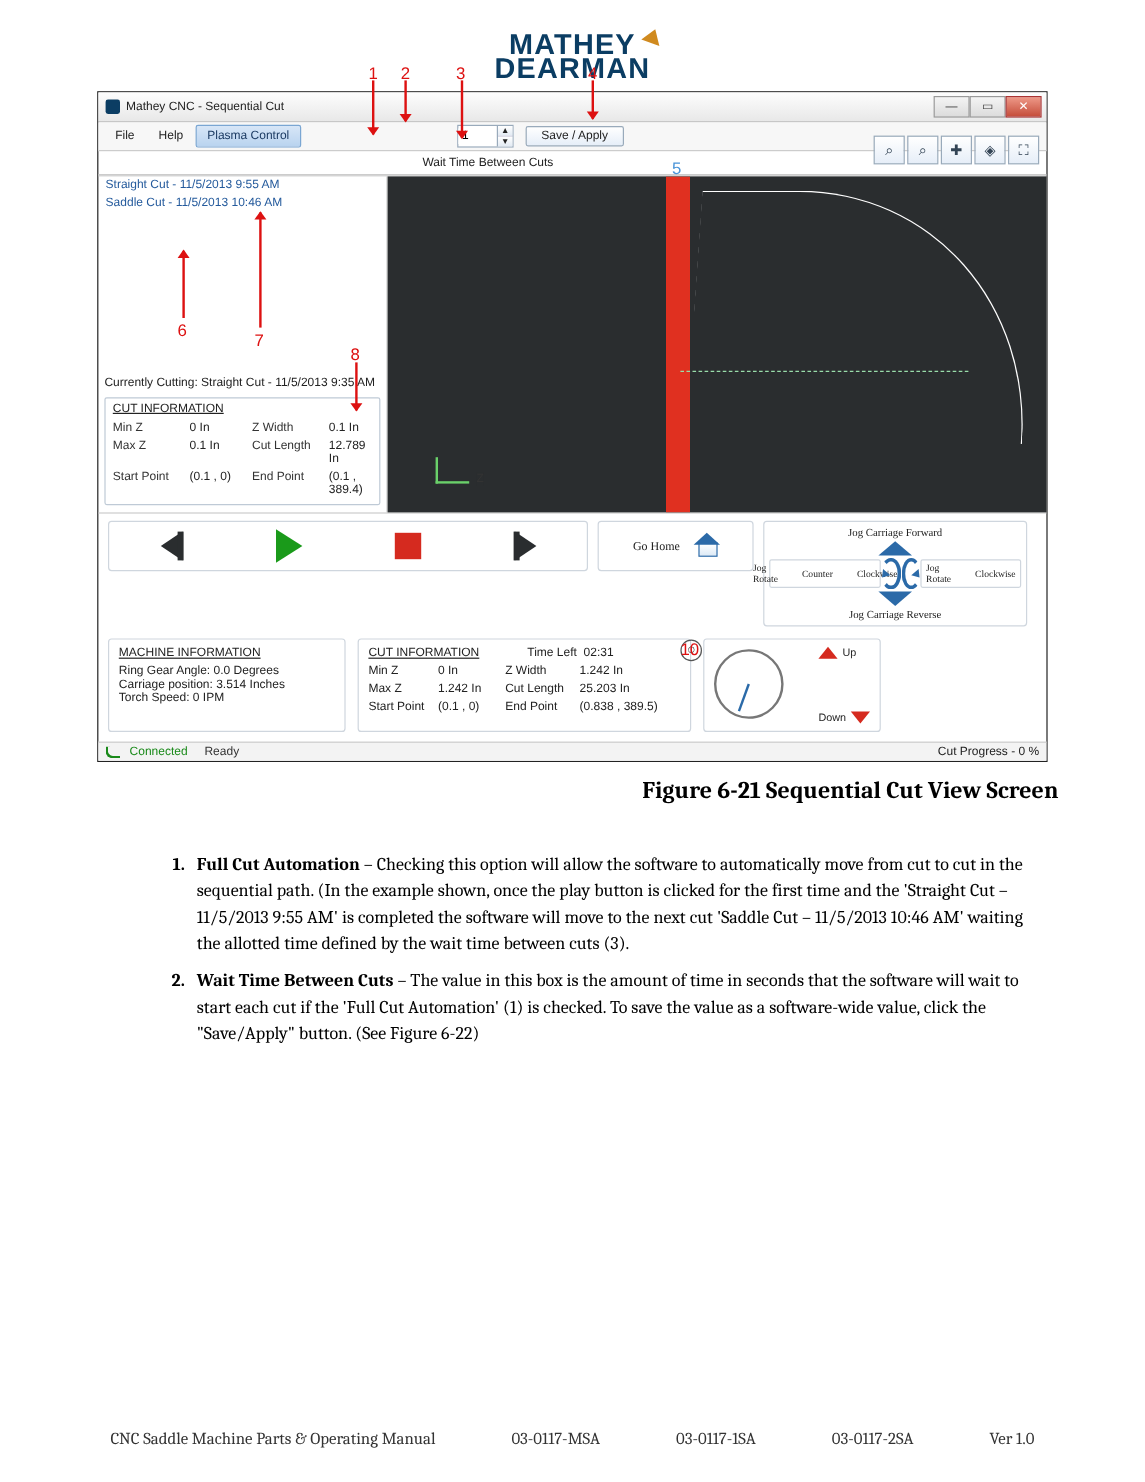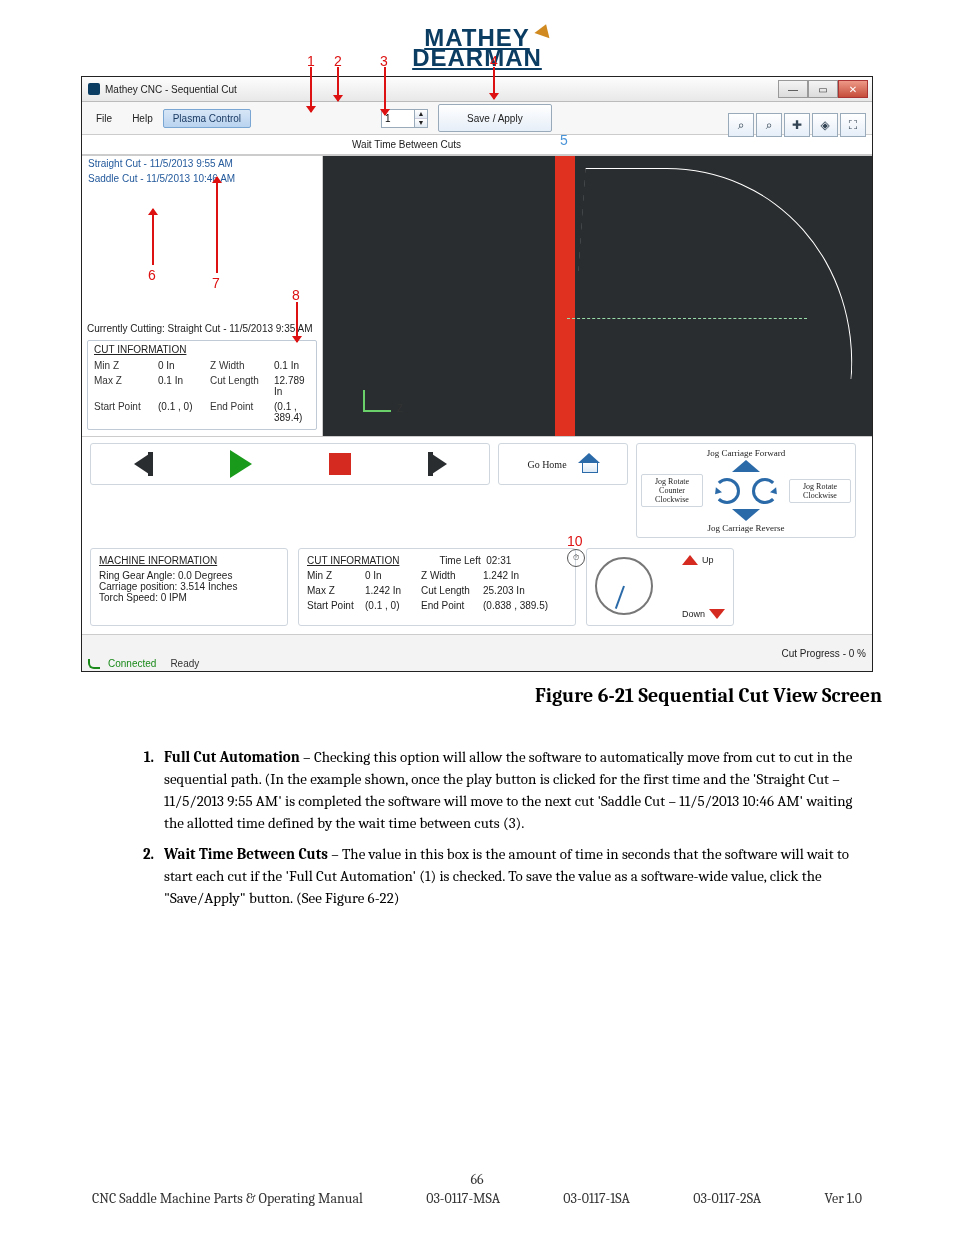--- a/index.html
+++ b/index.html
@@ -22,21 +22,20 @@
   }
   .logo {
     display: inline-block;
     font-family: Impact, "Arial Black", sans-serif;
     font-weight: 900;
     color: #0b3d63;
     line-height: 0.85;
     font-size: 24px;
     letter-spacing: 1px;
     position: relative;
-    text-decoration: underline;
   }
   .logo .line2 {
     position: relative;
   }
   .logo .accent {
     position: absolute;
     right: -10px;
     top: -4px;
     width: 0; height: 0;
     border-left: 8px solid transparent;
@@ -154,23 +153,23 @@
   .spinbox .spbtns span {
     width:12px; height:8px; font-size:7px;
     display:flex; align-items:center; justify-content:center;
     background:linear-gradient(#fff,#e2eaf3);
     border-bottom:1px solid #ccd;
   }
   .spinbox .spbtns span:last-child{border-bottom:0;}
   .btn {
     border:1px solid #9ab;
     background:linear-gradient(#fff,#e6eef8);
-    padding:2px 28px;
+    padding:2px 12px;
     border-radius:2px;
-    height:28px;
+    height:17px;
     box-sizing:border-box;
     display:inline-flex; align-items:center;
   }
   .dropdown-panel {
     position:absolute;
     left:70px; top:22px;
     background:#fff;
     border:1px solid #9ab;
     box-shadow:2px 2px 4px rgba(0,0,0,.2);
     z-index:30;
@@ -384,25 +383,26 @@
     gap:2px;
     padding:4px 6px 6px 6px;
   }
   .jog-row {
     display:flex; align-items:center; justify-content:space-between;
     width:100%;
   }
   .jog-btn {
     border:1px solid #cfd6de;
     border-radius:2px;
-    display:flex; flex-direction:column;
+    display:flex; flex-direction:row;
     align-items:center; justify-content:center;
     font-size:8px;
-    padding:2px 0;
+    padding:2px 11px;
     min-width:60px;
+    gap:20px;
   }
   .arc {
     width:20px; height:20px;
     border:3px solid #2b6aa8;
     border-left-color:transparent;
     border-radius:50%;
     position:relative;
   }
   .arc::after{
     content:"";
@@ -486,21 +486,21 @@
   .updown .ab.down .aicon { border-top:10px solid #d52a1f; }
   .statusbar {
     display:flex;
     align-items:center;
     justify-content:space-between;
     background:#f3f3f3;
     border-top:1px solid #ccc;
     padding:2px 6px;
     font-size:10px;
   }
-  .statusbar .left { display:flex; align-items:center; gap:8px; color:#1a8a1a;margin-top:21px;}
+  .statusbar .left { display:flex; align-items:center; gap:8px; color:#1a8a1a;}
   .statusbar .left .wifi {
     width:10px;height:8px;
     border-bottom:2px solid #1a8a1a;
     border-left:2px solid #1a8a1a;
     border-radius:0 0 0 6px;
   }
   .statusbar .ready { color:#333; margin-left:6px;}
   .figure-caption {
     font-family: Cambria, Georgia, serif;
     font-weight:bold;
@@ -764,21 +764,20 @@
     </div>
     <div class="it">
       <div class="num">2.</div>
       <div class="txt">
         <b>Wait Time Between Cuts</b><span> – The value in this box is the amount of time in seconds that the software will wait to start each cut if the 'Full Cut Automation' (1) is checked.  To save the value as a software-wide value, click the "Save/Apply" button.  (See Figure 6-22)</span>
       </div>
     </div>
   </div>
 
   <div class="footer">
-    <div class="pn">66</div>
     <div class="row">
       <span>CNC Saddle Machine Parts &amp; Operating Manual</span>
       <span>03-0117-MSA</span>
       <span>03-0117-1SA</span>
       <span>03-0117-2SA</span>
       <span>Ver 1.0</span>
     </div>
   </div>
 
 </div>

